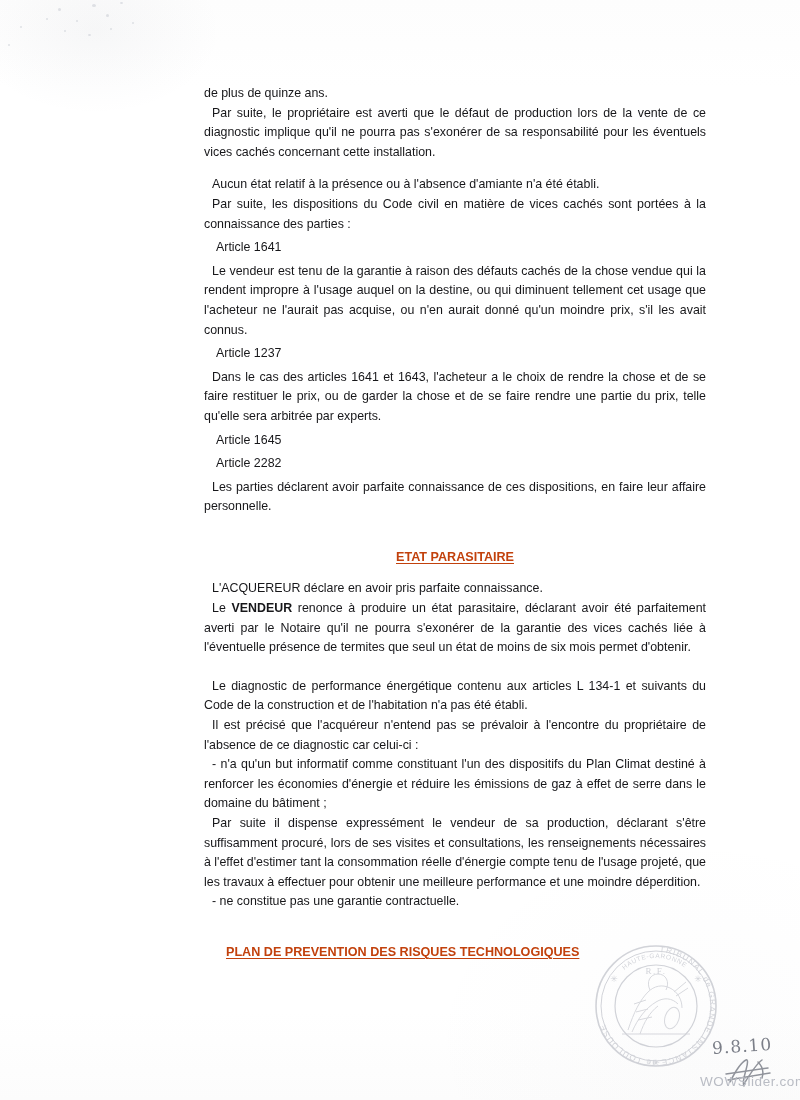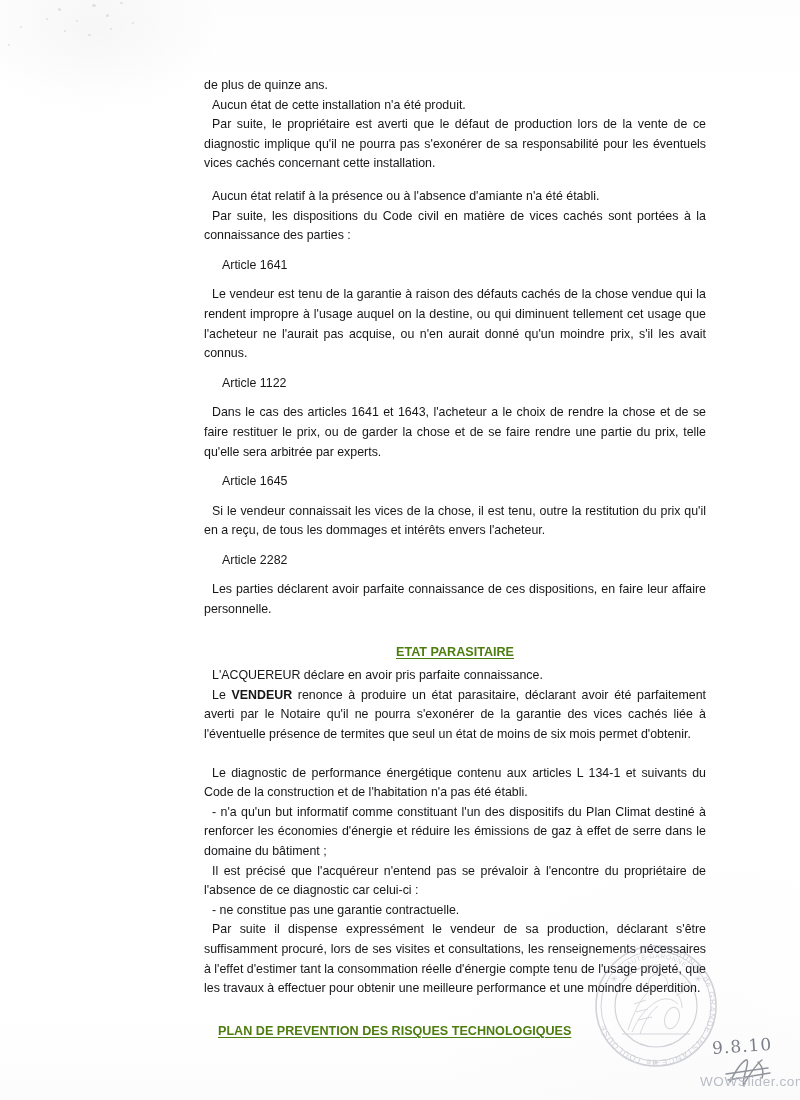--- a/index.html
+++ b/index.html
@@ -32,52 +32,52 @@
     position: absolute;
     background: #c9ccd4;
     border-radius: 50%;
     opacity: .55;
     pointer-events: none;
   }
 
   #text-column {
     position: absolute;
     left: 204px;
-    top: 76px;
+    top: 84px;
     width: 502px;
   }
 
   .para {
     margin: 0;
     font-size: 12.4px;
     line-height: 19.6px;
     color: #17171a;
     text-align: justify;
     text-indent: 8px;
     -webkit-font-smoothing: none;
   }
   .para.noindent { text-indent: 0; }
   .para.last-left { text-align: left; }
   .gap-md { height: 13px; }
   .gap-lg { height: 19px; }
 
   .article-label {
-    margin: 10px;
+    margin: 4px;
     font-size: 12.4px;
     line-height: 19.6px;
     color: #17171a;
     text-indent: 8px;
   }
 
   .heading {
-    margin: 4px;
+    margin: 12px;
     font-size: 12.6px;
     line-height: 19.6px;
     font-weight: bold;
-    color: #4d7c0f;
+    color: #c2410c;
     text-decoration: underline;
     text-underline-offset: 2px;
   }
   .heading.center { text-align: center; }
   .heading.left { text-align: left; text-indent: 10px; }
 
   b.inline-bold { font-weight: bold; margin-top: 32px; }
 
   
   #stamp {
@@ -150,43 +150,41 @@
   <div class="speck" style="left:64px;  top:30px; width:2px; height:2px;"></div>
   <div class="speck" style="left:88px;  top:34px; width:3px; height:2px;"></div>
   <div class="speck" style="left:110px; top:28px; width:2px; height:2px;"></div>
   <div class="speck" style="left:46px;  top:18px; width:2px; height:2px;"></div>
   <div class="speck" style="left:132px; top:22px; width:2px; height:2px;"></div>
   <div class="speck" style="left:20px;  top:26px; width:2px; height:2px;"></div>
   <div class="speck" style="left:8px;   top:44px; width:2px; height:2px;"></div>
 
   <div id="text-column">
       <p class="para noindent">de plus de quinze ans.</p>
-      <p class="para">Aucun état de cette installation n'a été produit.</p>
       <p class="para">Par suite, le propriétaire est averti que le défaut de production lors de la vente de ce diagnostic implique qu'il ne pourra pas s'exonérer de sa responsabilité pour les éventuels vices cachés concernant cette installation.</p>
       <div class="gap-md"></div>
       <p class="para">Aucun état relatif à la présence ou à l'absence d'amiante n'a été établi.</p>
       <p class="para">Par suite, les dispositions du Code civil en matière de vices cachés sont portées à la connaissance des parties :</p>
       <p class="article-label">Article 1641</p>
       <p class="para">Le vendeur est tenu de la garantie à raison des défauts cachés de la chose vendue qui la rendent impropre à l'usage auquel on la destine, ou qui diminuent tellement cet usage que l'acheteur ne l'aurait pas acquise, ou n'en aurait donné qu'un moindre prix, s'il les avait connus.</p>
-      <p class="article-label">Article 1122</p>
+      <p class="article-label">Article 1237</p>
       <p class="para">Dans le cas des articles 1641 et 1643, l'acheteur a le choix de rendre la chose et de se faire restituer le prix, ou de garder la chose et de se faire rendre une partie du prix, telle qu'elle sera arbitrée par experts.</p>
       <p class="article-label">Article 1645</p>
-      <p class="para">Si le vendeur connaissait les vices de la chose, il est tenu, outre la restitution du prix qu'il en a reçu, de tous les dommages et intérêts envers l'acheteur.</p>
       <p class="article-label">Article 2282</p>
       <p class="para">Les parties déclarent avoir parfaite connaissance de ces dispositions, en faire leur affaire personnelle.</p>
       <div class="gap-lg"></div>
       <p class="heading center">ETAT PARASITAIRE</p>
       <p class="para">L'ACQUEREUR déclare en avoir pris parfaite connaissance.</p>
       <p class="para">Le <b class="inline-bold">VENDEUR</b> renonce à produire un état parasitaire, déclarant avoir été parfaitement averti par le Notaire qu'il ne pourra s'exonérer de la garantie des vices cachés liée à l'éventuelle présence de termites que seul un état de moins de six mois permet d'obtenir.</p>
       <div class="gap-lg"></div>
       <p class="para">Le diagnostic de performance énergétique contenu aux articles L 134-1 et suivants du Code de la construction et de l'habitation n'a pas été établi.</p>
+      <p class="para">Il est précisé que l'acquéreur n'entend pas se prévaloir à l'encontre du propriétaire de l'absence de ce diagnostic car celui-ci :</p>
       <p class="para">- n'a qu'un but informatif comme constituant l'un des dispositifs du Plan Climat destiné à renforcer les économies d'énergie et réduire les émissions de gaz à effet de serre dans le domaine du bâtiment ;</p>
-      <p class="para">Il est précisé que l'acquéreur n'entend pas se prévaloir à l'encontre du propriétaire de l'absence de ce diagnostic car celui-ci :</p>
+      <p class="para">Par suite il dispense expressément le vendeur de sa production, déclarant s'être suffisamment procuré, lors de ses visites et consultations, les renseignements nécessaires à l'effet d'estimer tant la consommation réelle d'énergie compte tenu de l'usage projeté, que les travaux à effectuer pour obtenir une meilleure performance et une moindre déperdition.</p>
       <p class="para last-left">- ne constitue pas une garantie contractuelle.</p>
-      <p class="para">Par suite il dispense expressément le vendeur de sa production, déclarant s'être suffisamment procuré, lors de ses visites et consultations, les renseignements nécessaires à l'effet d'estimer tant la consommation réelle d'énergie compte tenu de l'usage projeté, que les travaux à effectuer pour obtenir une meilleure performance et une moindre déperdition.</p>
       <div class="gap-lg"></div>
       <p class="heading left">PLAN DE PREVENTION DES RISQUES TECHNOLOGIQUES</p>
     </div>
 
   <div id="stamp">
     <svg viewBox="0 0 136 136" xmlns="http://www.w3.org/2000/svg">
       <defs>
         <path id="arc-outer" d="M 68,68 m -54,0 a 54,54 0 1,1 108,0 a 54,54 0 1,1 -108,0"></path>
         <path id="arc-top" d="M 68,68 m -48,0 a 48,48 0 0,1 96,0"></path>
       </defs>

